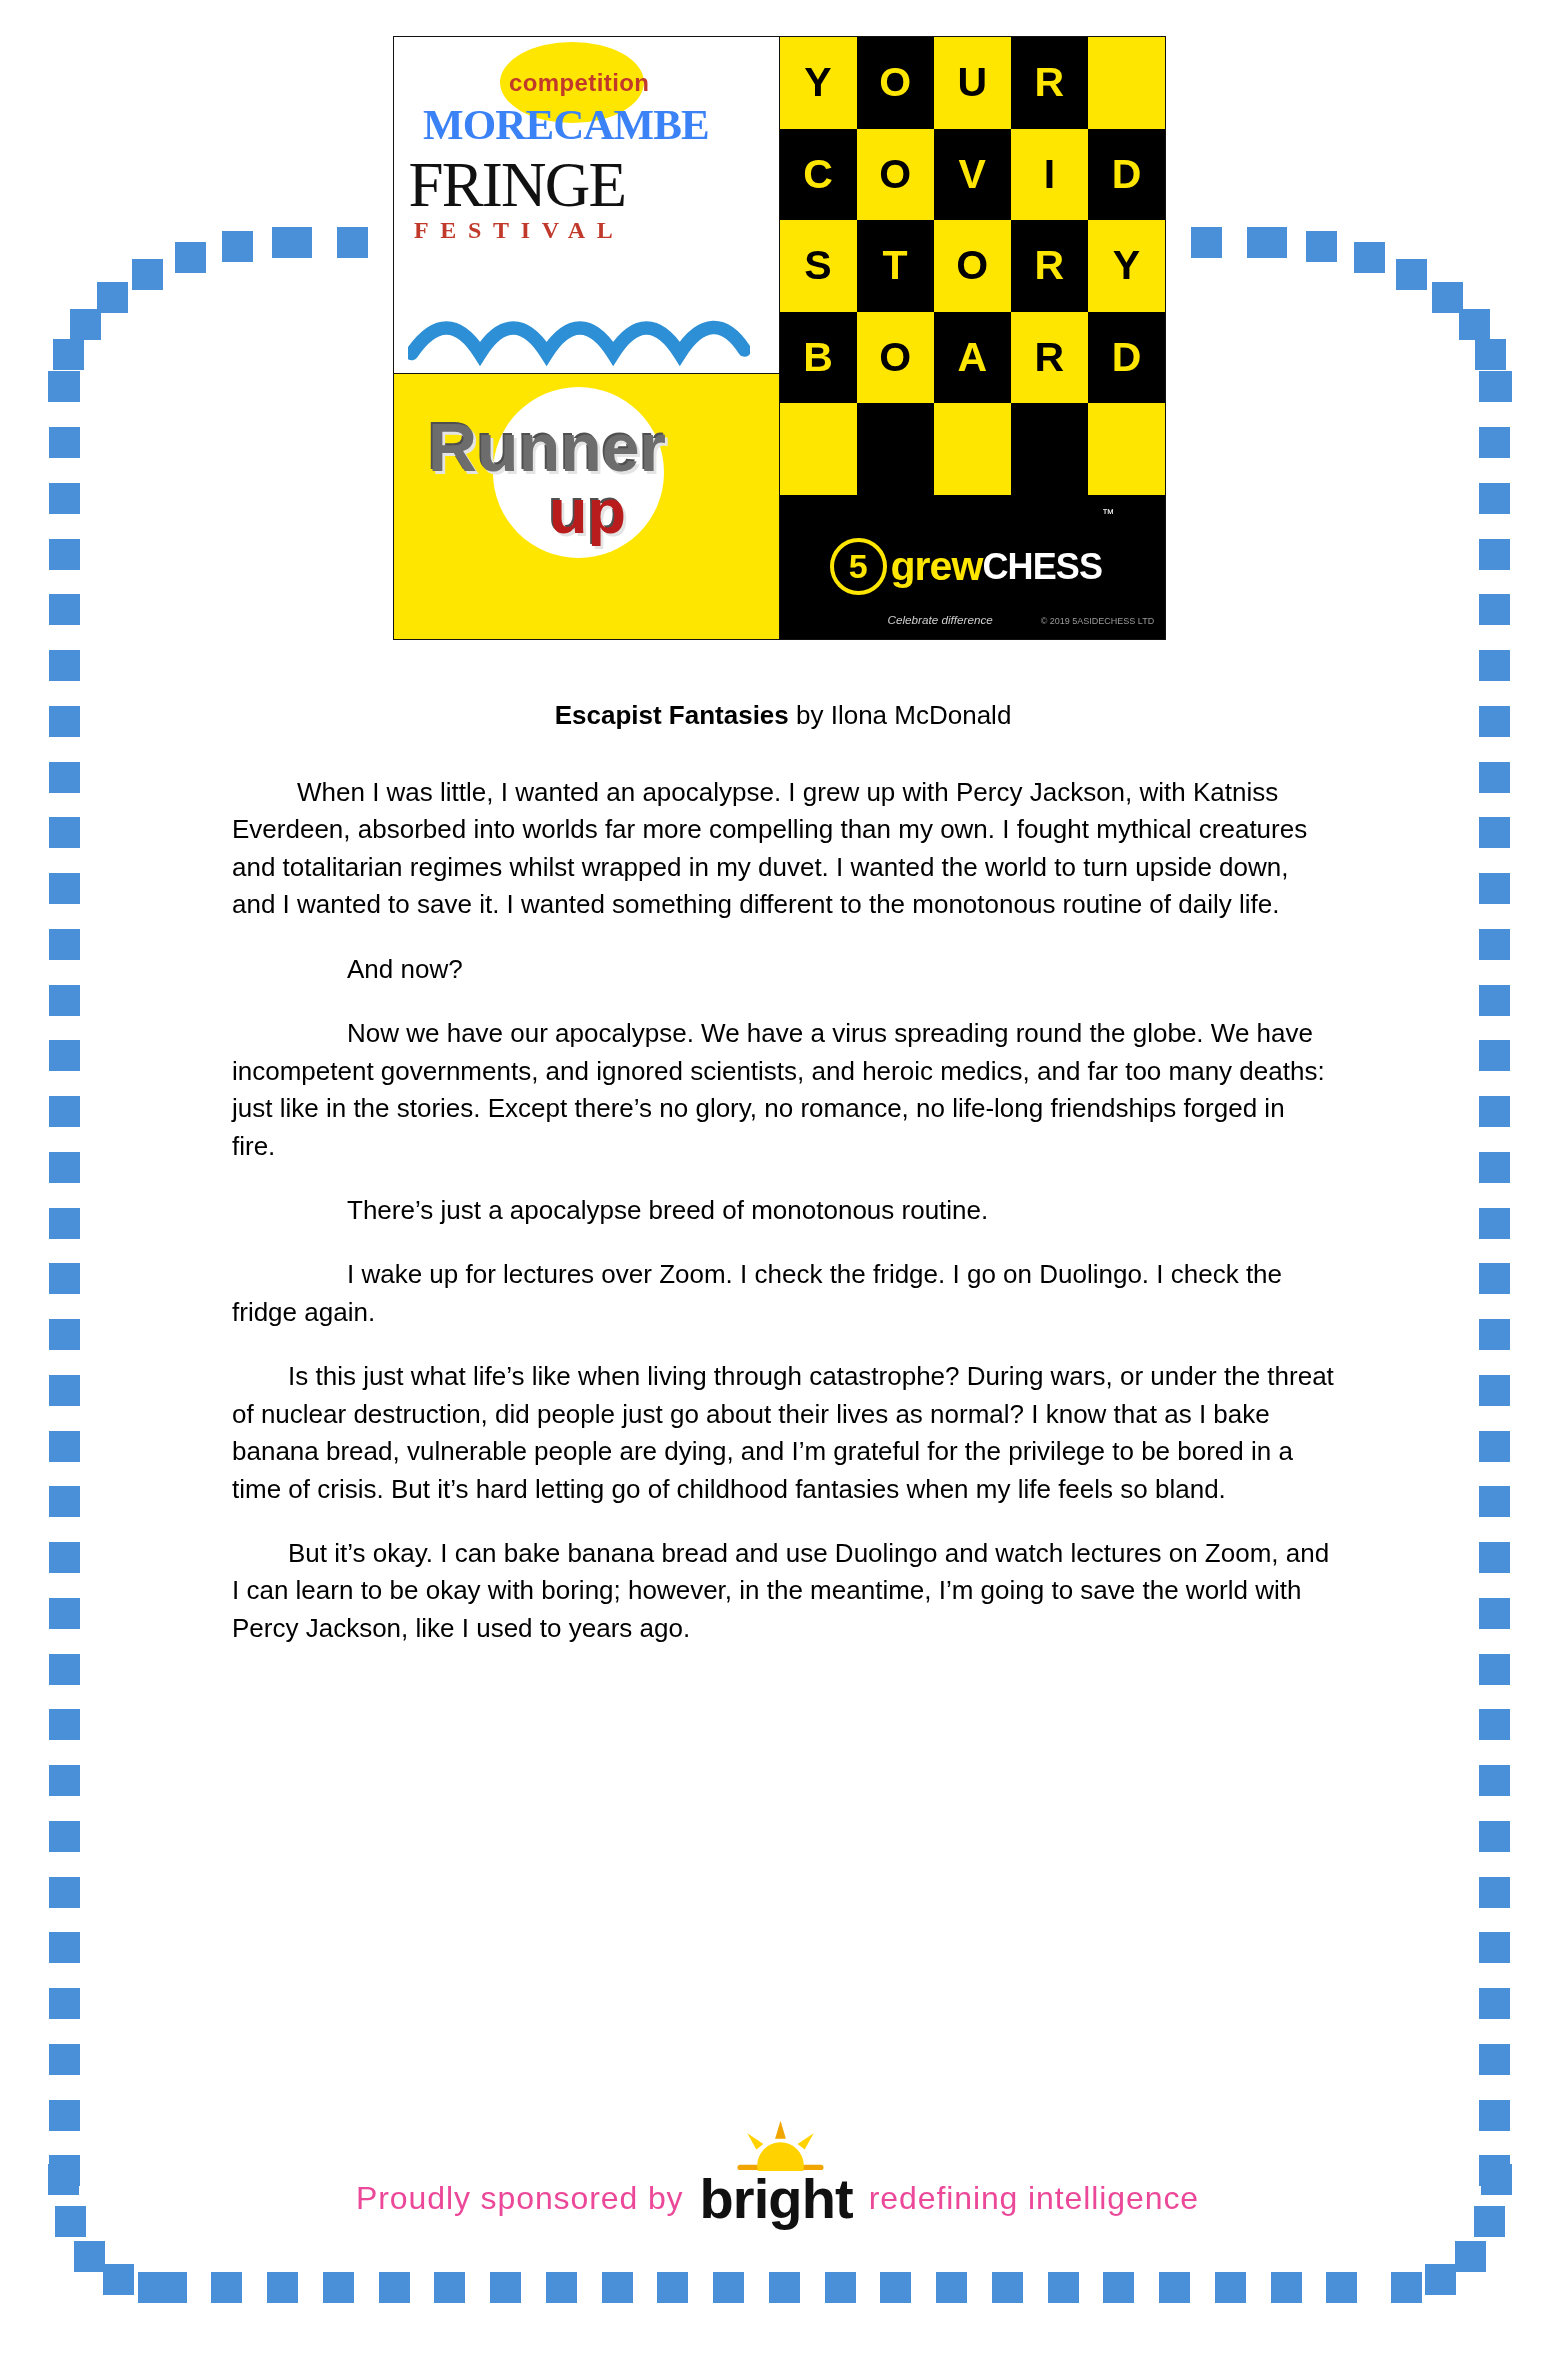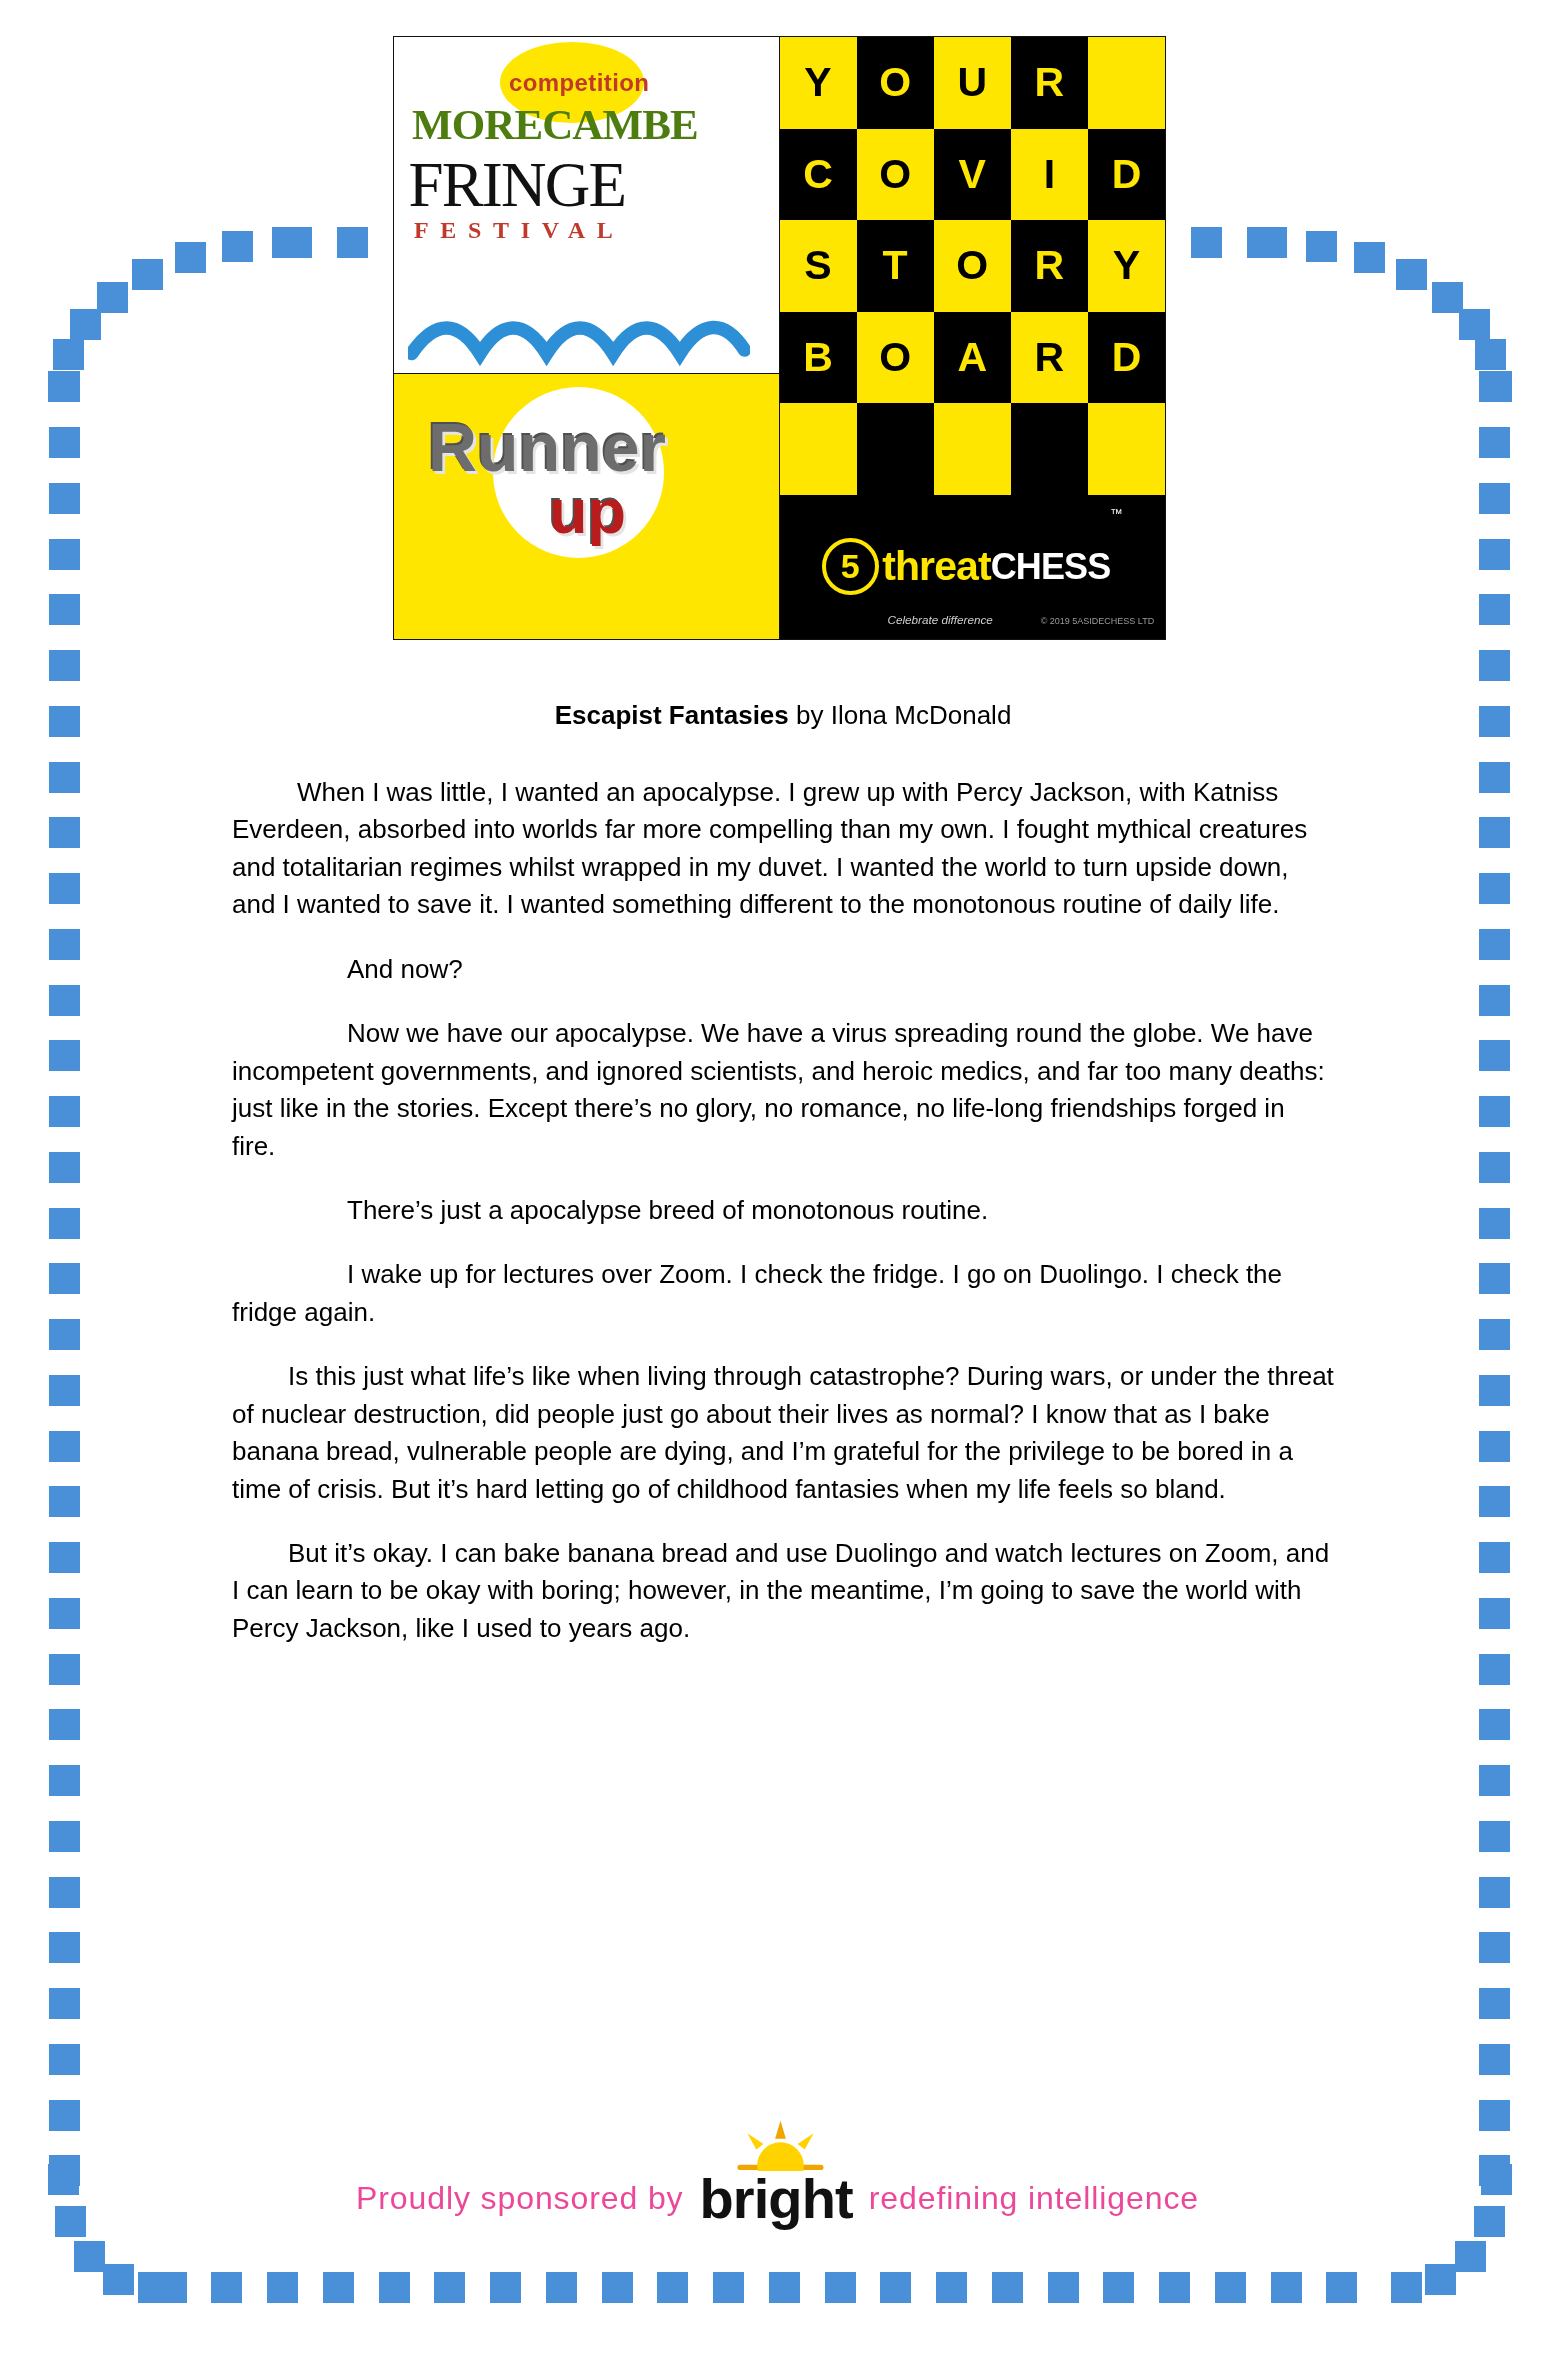--- a/index.html
+++ b/index.html
@@ -77,25 +77,25 @@
     position: absolute;
     left: 115px;
     top: 32px;
     font-size: 24px;
     font-weight: bold;
     color: #c0392b;
     letter-spacing: 0.4px;
   }
   .fringe-more {
     position: absolute;
-    left: 18px;
+    left: 29px;
     top: 63px;
     font-size: 43px;
     font-weight: bold;
-    color: #4d7c0f;
+    color: #3b82f6;
     letter-spacing: -0.9px;
     font-family: "Liberation Serif", serif;
   }
   .fringe-fringe {
     position: absolute;
     left: 14.4px;
     top: 112px;
     font-size: 63px;
     font-weight: normal;
     color: #111;
@@ -460,21 +460,21 @@
         <div class="cell y">R</div>
         <div class="cell b">D</div>
         <div class="cell y"></div>
         <div class="cell b"></div>
         <div class="cell y"></div>
         <div class="cell b"></div>
         <div class="cell y"></div>
       </div>
     <div class="chesslogo">
       <div class="chess-5">5</div>
-      <div class="chess-aside">threat</div>
+      <div class="chess-aside">grew</div>
       <div class="chess-chess">CHESS</div>
       <div class="chess-tm">™</div>
       <div class="chess-sub">Celebrate difference</div>
       <div class="chess-copy">© 2019 5ASIDECHESS LTD</div>
     </div>
   </div>
 </div>
 
 <div class="story">
   <div class="story-title">

